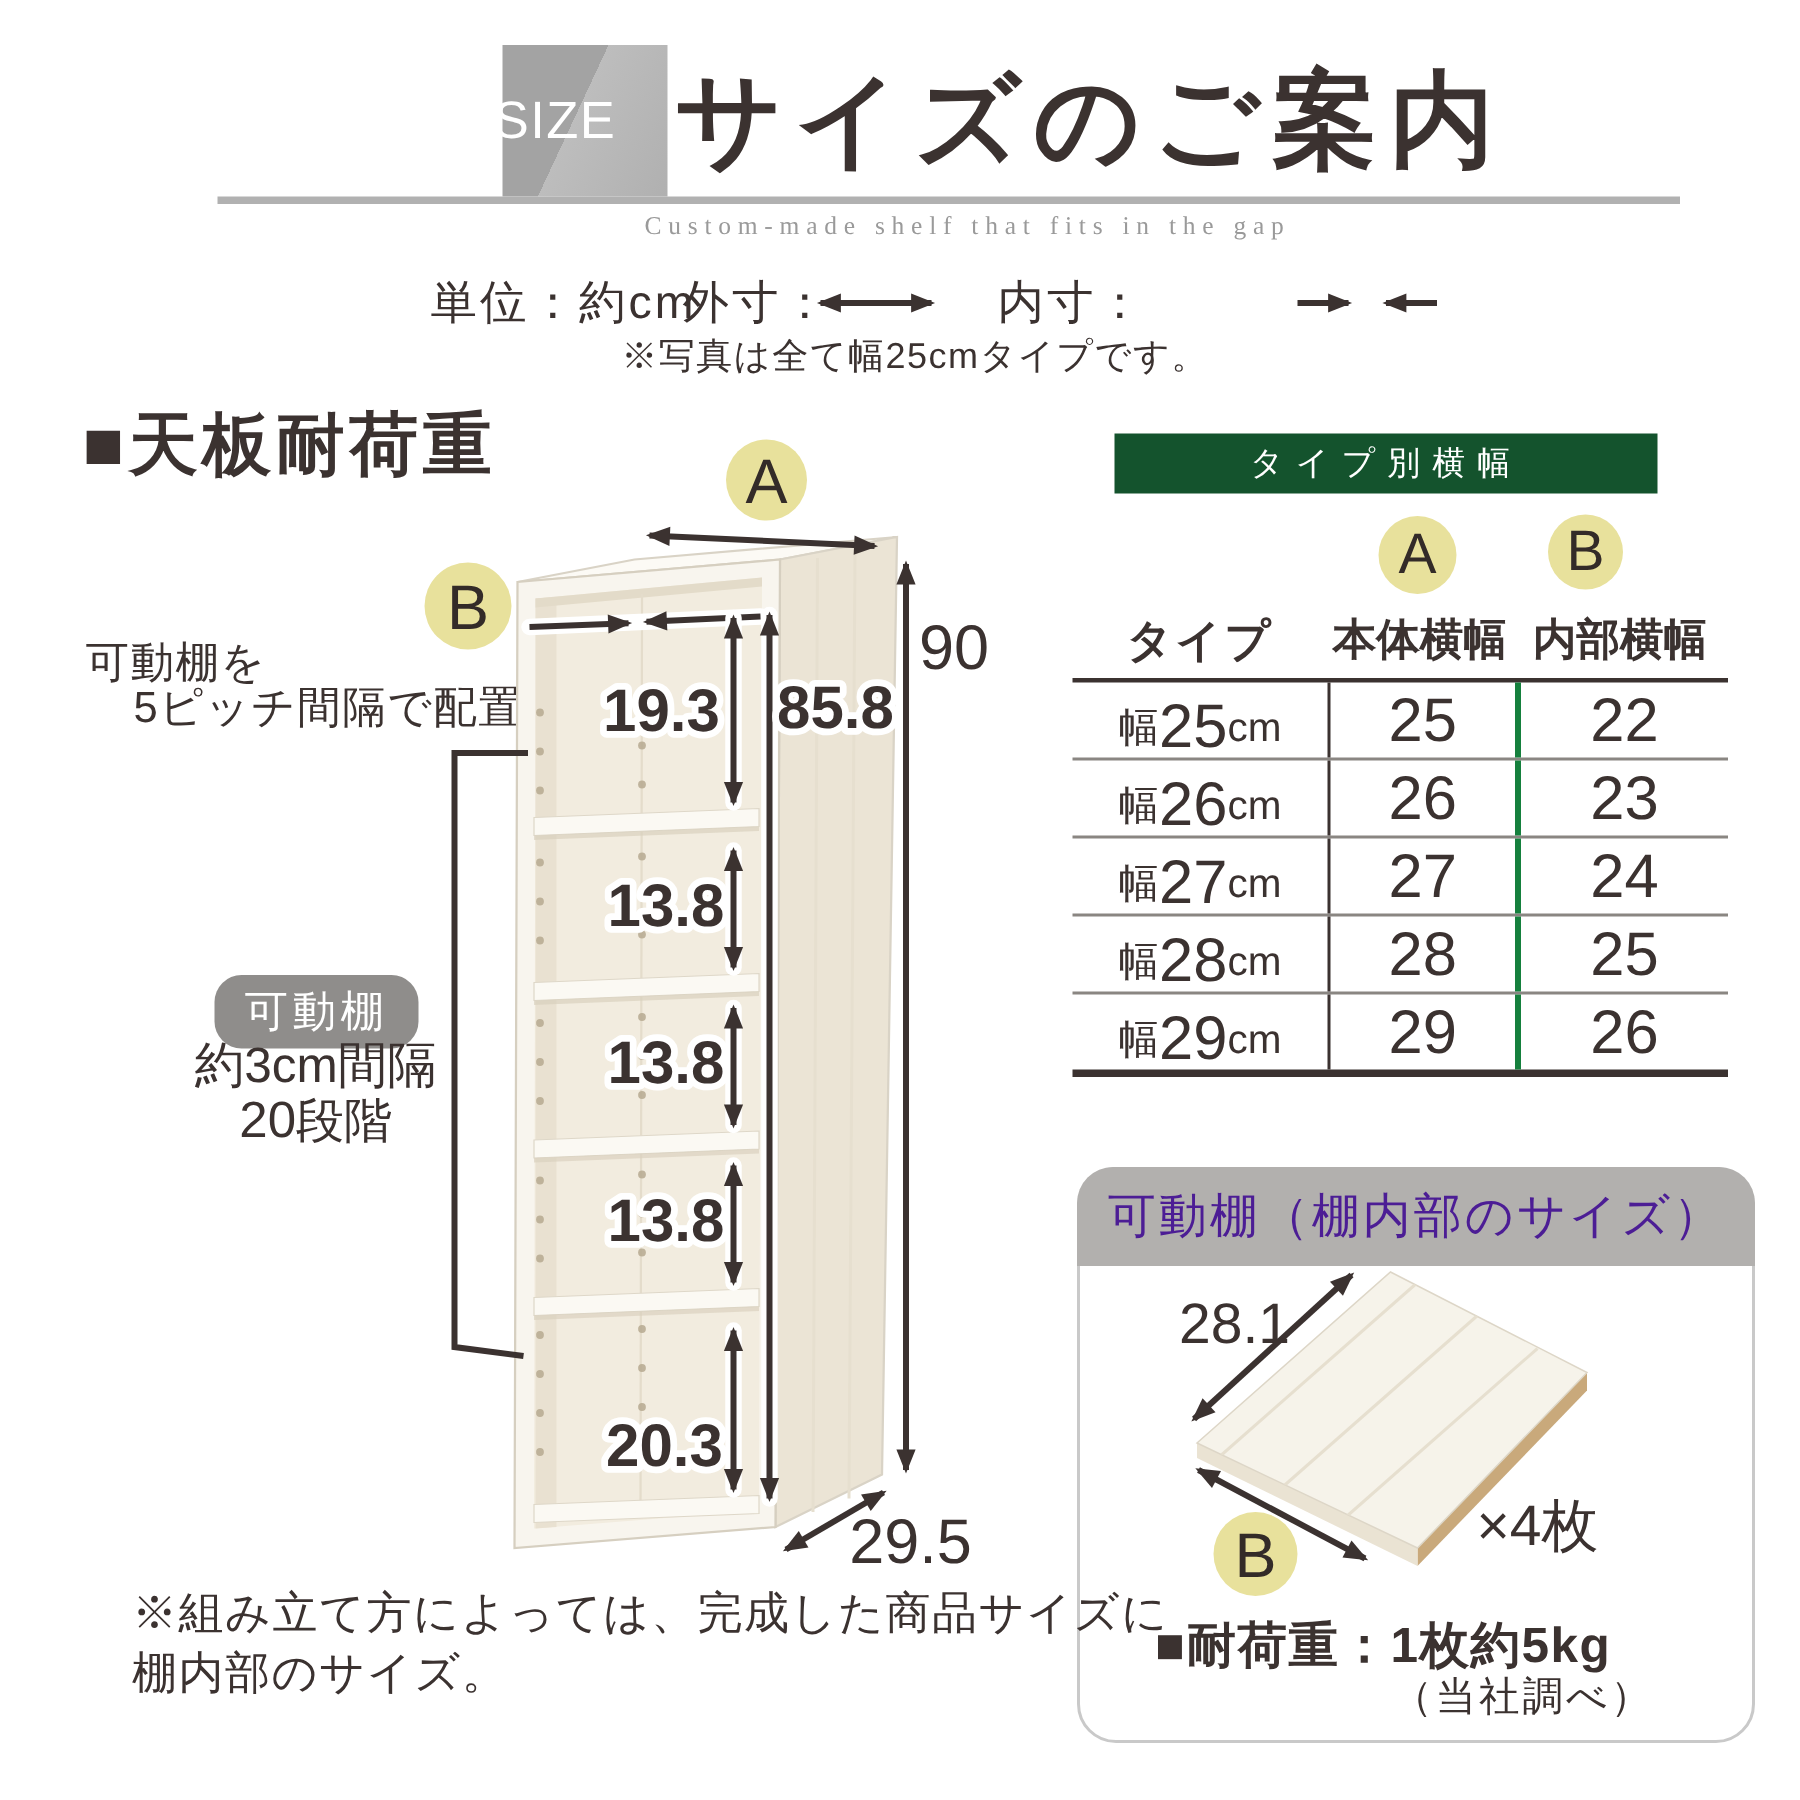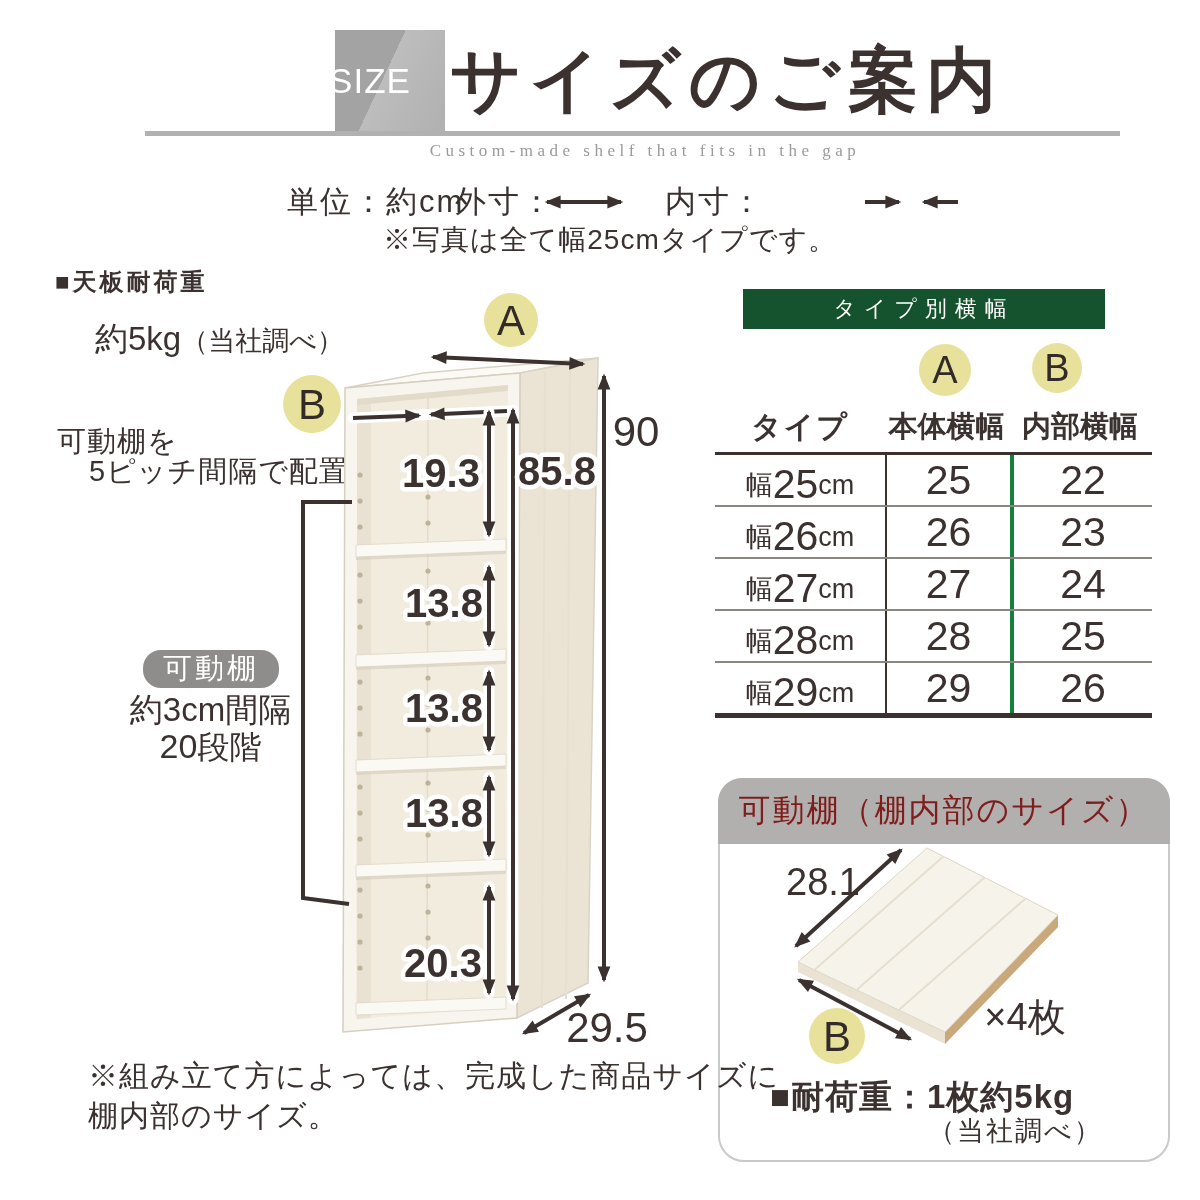--- a/index.html
+++ b/index.html
@@ -16,29 +16,29 @@
     font-weight:600;letter-spacing:8px;line-height:1.2;white-space:nowrap;}
   .title-line{left:145px;top:131px;width:975px;height:5px;background:#b1b1b1;}
   .subtitle{left:245px;top:141px;width:800px;text-align:center;font-size:17px;
     letter-spacing:4.5px;color:#9a9a9a;font-family:"Liberation Serif",serif;}
 
   
   .legend-txt{font-size:31px;letter-spacing:2px;font-weight:500;white-space:nowrap;}
   .l-unit{left:287px;top:181px;}
   .l-outer{left:455px;top:181px;}
   .l-inner{left:665px;top:181px;}
-  .photo-note{left:340px;top:221px;width:540px;text-align:center;font-size:28px;letter-spacing:1px;}
-
-  
-  .load-title{left:55px;top:266px;font-size:24px;font-weight:600;letter-spacing:3px;}
+  .photo-note{left:340px;top:221px;width:540px;text-align:center;font-size:24px;letter-spacing:1px;}
+
+  
+  .load-title{left:55px;top:266px;font-size:46px;font-weight:600;letter-spacing:3px;}
   .load-value{left:95px;top:317px;font-size:33px;}
   .load-value .sm{font-size:27px;}
   .pitch1{left:57px;top:422px;font-size:29px;letter-spacing:1px;}
   .pitch2{left:57px;top:452px;font-size:29px;letter-spacing:1px;margin-left:32px;}
-  .badge{left:143px;top:650px;width:136px;height:38px;background:#8f8d8b;border-radius:18px;
+  .badge{left:143px;top:650px;width:136px;height:49px;background:#8f8d8b;border-radius:18px;
     color:#fff;font-size:29px;display:flex;align-items:center;justify-content:center;letter-spacing:3px;}
   .badge1{left:103px;top:688px;width:215px;text-align:center;font-size:33px;}
   .badge2{left:103px;top:726px;width:215px;text-align:center;font-size:32px;}
   .badge2 .num{font-size:34px;}
 
   
   .footer-note{left:88px;top:1056px;font-size:30px;line-height:40px;letter-spacing:1px;}
 
   
   .t-title{left:743px;top:289px;width:362px;height:40px;background:#14532d;color:#fff;
@@ -58,21 +58,21 @@
   .c2{width:123px;border-left:2px solid #3b3230;}
   .c3{flex:1;border-left:4px solid #15803d;}
   .c2,.c3{display:flex;align-items:center;justify-content:center;font-size:41px;}
   .c1 .sm{font-size:27px;align-self:center;padding-top:6px;}
   .c1 .num{font-size:41px;line-height:50px;}
 
   
   .shelf-box{left:718px;top:778px;width:452px;height:384px;border:2px solid #c9c9c9;
     border-radius:26px;box-sizing:border-box;background:#fff;}
   .shelf-box-head{left:718px;top:778px;width:452px;height:66px;background:#b2b0ae;
-    border-radius:24px 24px 0 0;color:#7f1d1d;font-size:32px;letter-spacing:2px;
+    border-radius:24px 24px 0 0;color:#4c1d95;font-size:32px;letter-spacing:2px;
     display:flex;align-items:center;justify-content:center;}
   .box-load1{left:770px;top:1075px;font-size:33px;font-weight:600;letter-spacing:1px;}
   .box-load2{left:928px;top:1113px;font-size:27px;letter-spacing:2px;}
 
   
   svg{position:absolute;overflow:visible;}
   .ink{stroke:#3b3230;stroke-width:4;fill:none;}
   .halo{stroke:#fff;stroke-width:11;fill:none;stroke-linecap:round;}
   .mlabel{font:700 40px "Liberation Sans",sans-serif;fill:#3b3230;stroke:#fff;
     stroke-width:9px;paint-order:stroke;stroke-linejoin:round;text-anchor:middle;}
@@ -103,23 +103,20 @@
     </defs>
     <line class="ink" x1="547" y1="202" x2="621" y2="202" marker-start="url(#ah)" marker-end="url(#ah)"></line>
     <g>
       <line class="ink" x1="865" y1="202" x2="899" y2="202" marker-end="url(#ah)"></line>
       <line class="ink" x1="958" y1="202" x2="924" y2="202" marker-end="url(#ah)"></line>
     </g>
   </svg>
   <div class="abs photo-note">※写真は全て幅25cmタイプです。</div>
 
   <div class="abs load-title">■天板耐荷重</div>
-  <div class="abs load-value">
-    <span>約5kg</span><span class="sm">（当社調べ）</span>
-  </div>
   <div class="abs pitch1">可動棚を</div>
   <div class="abs pitch2">5ピッチ間隔で配置▼</div>
   <div class="abs badge">可動棚</div>
   <div class="abs badge1">約3cm間隔</div>
   <div class="abs badge2">
     <span class="num">20</span><span>段階</span>
   </div>
 
   <svg style="left:270px;top:280px;" width="460" height="790" viewBox="270 280 460 790">
 

